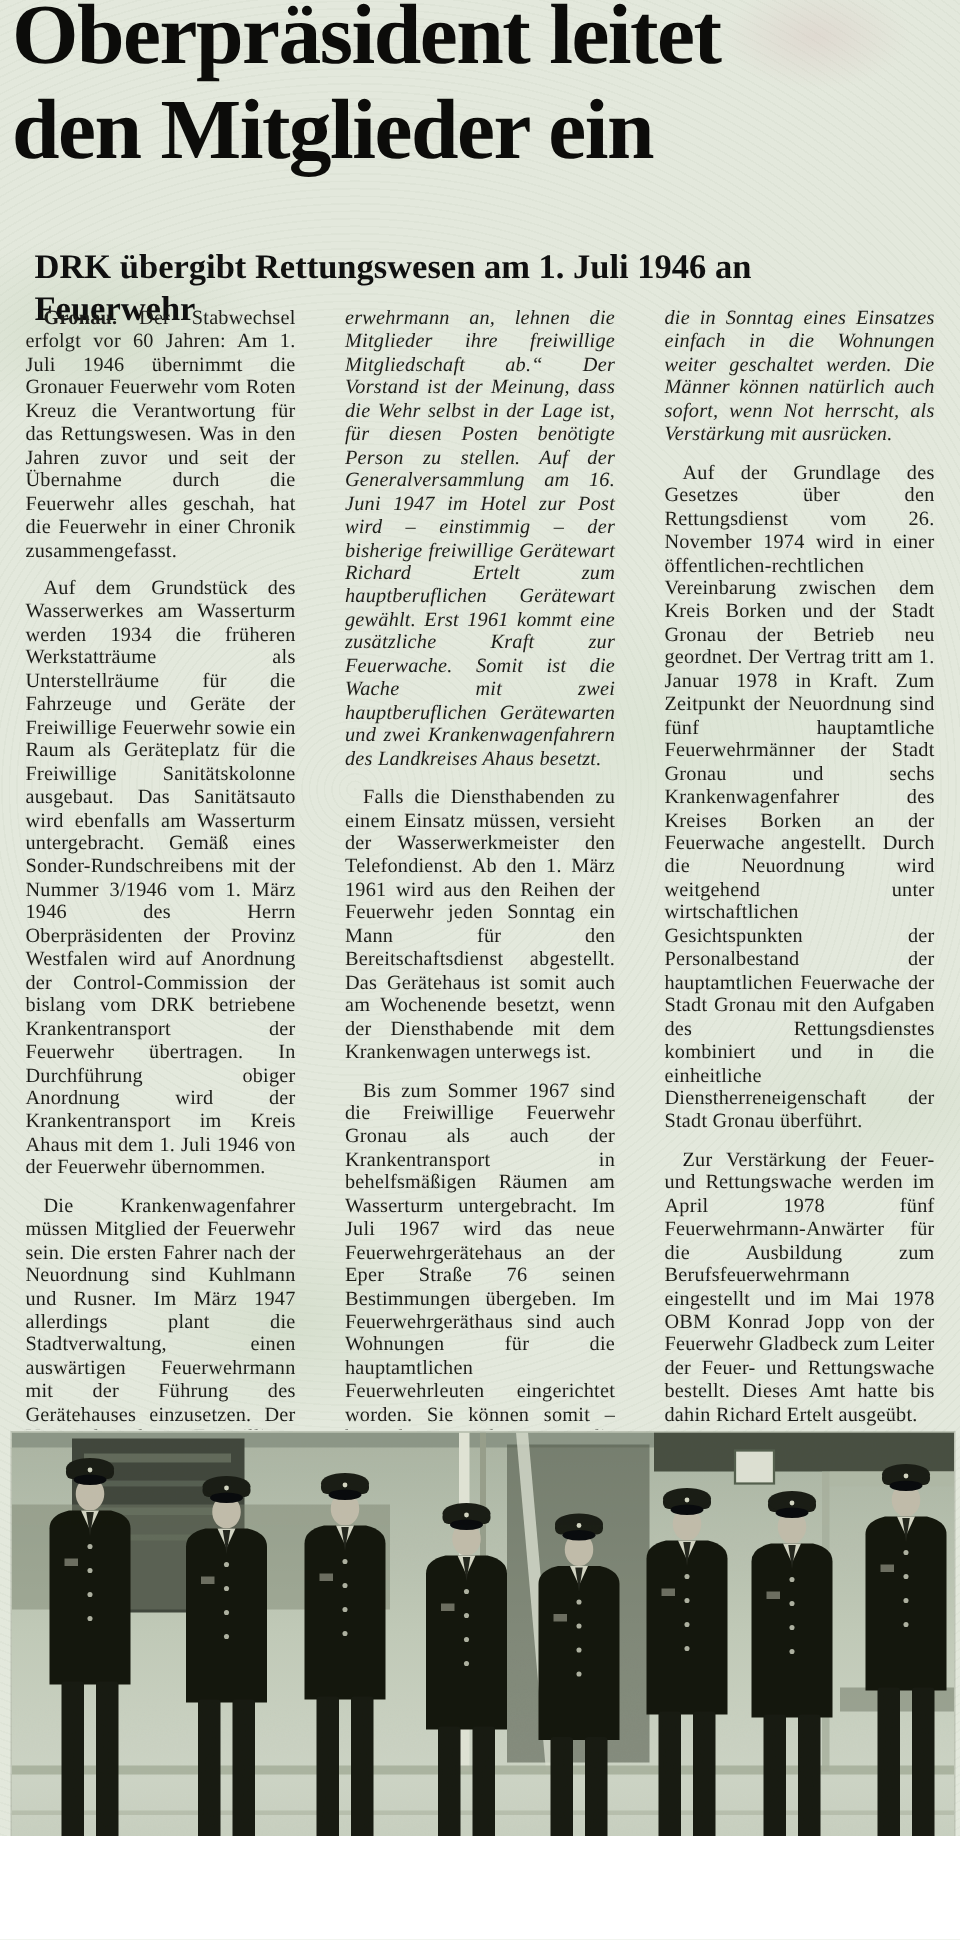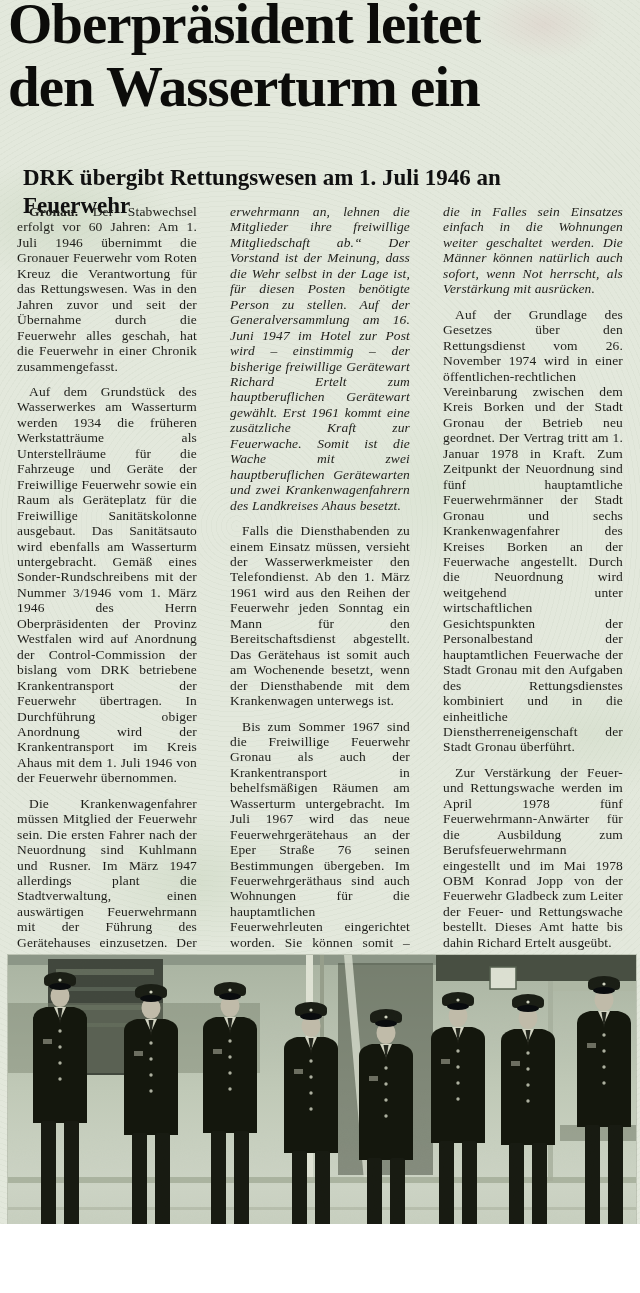--- a/index.html
+++ b/index.html
@@ -70,37 +70,37 @@
     opacity:.85;
   }
   .wm-left{color:#d4722a;text-shadow:0 0 2px rgba(255,200,120,.6);}
   .wm-right{color:#5a8fd0;margin-left:44px;text-shadow:0 0 2px rgba(140,190,255,.6);}
 </style>
 </head>
 <body>
 
 <div class="page">
 
-  <h1 class="headline"><span>Oberpräsident leitet</span><br><span>den Wasserturm ein</span></h1>
+  <h1 class="headline"><span>Oberpräsident leitet</span><br><span>den Mitglieder ein</span></h1>
 
   <h2 class="subheadline">DRK übergibt Rettungswesen am 1. Juli 1946 an Feuerwehr</h2>
 
   <div class="cols" id="cols">
       <div class="col">
         <p><b>Gronau.</b> Der Stabwechsel erfolgt vor 60 Jahren: Am 1. Juli 1946 übernimmt die Gronauer Feuerwehr vom Roten Kreuz die Verantwortung für das Rettungswesen. Was in den Jahren zuvor und seit der Übernahme durch die Feuerwehr alles geschah, hat die Feuerwehr in einer Chronik zusammengefasst.</p>
         <p>Auf dem Grundstück des Wasserwerkes am Wasserturm werden 1934 die früheren Werkstatträume als Unterstellräume für die Fahrzeuge und Geräte der Freiwillige Feuerwehr sowie ein Raum als Geräteplatz für die Freiwillige Sanitätskolonne ausgebaut. Das Sanitätsauto wird ebenfalls am Wasserturm untergebracht. Gemäß eines Sonder-Rundschreibens mit der Nummer 3/1946 vom 1. März 1946 des Herrn Oberpräsidenten der Provinz Westfalen wird auf Anordnung der Control-Commission der bislang vom DRK betriebene Krankentransport der Feuerwehr übertragen. In Durchführung obiger Anordnung wird der Krankentransport im Kreis Ahaus mit dem 1. Juli 1946 von der Feuerwehr übernommen.</p>
         <p>Die Krankenwagenfahrer müssen Mitglied der Feuerwehr sein. Die ersten Fahrer nach der Neuordnung sind Kuhlmann und Rusner. Im März 1947 allerdings plant die Stadtverwaltung, einen auswärtigen Feuerwehrmann mit der Führung des Gerätehauses einzusetzen. Der Vorstand der Freiwilligen Feuerwehr rebelliert: „Stellt die Stadt den vorgesehenen Feu-</p>
       </div>
       <div class="col">
         <p class="cont">erwehrmann an, lehnen die Mitglieder ihre freiwillige Mitgliedschaft ab.“ Der Vorstand ist der Meinung, dass die Wehr selbst in der Lage ist, für diesen Posten benötigte Person zu stellen. Auf der Generalversammlung am 16. Juni 1947 im Hotel zur Post wird – einstimmig – der bisherige freiwillige Gerätewart Richard Ertelt zum hauptberuflichen Gerätewart gewählt. Erst 1961 kommt eine zusätzliche Kraft zur Feuerwache. Somit ist die Wache mit zwei hauptberuflichen Gerätewarten und zwei Krankenwagenfahrern des Landkreises Ahaus besetzt.</p>
         <p>Falls die Diensthabenden zu einem Einsatz müssen, versieht der Wasserwerkmeister den Telefondienst. Ab den 1. März 1961 wird aus den Reihen der Feuerwehr jeden Sonntag ein Mann für den Bereitschaftsdienst abgestellt. Das Gerätehaus ist somit auch am Wochenende besetzt, wenn der Diensthabende mit dem Krankenwagen unterwegs ist.</p>
         <p>Bis zum Sommer 1967 sind die Freiwillige Feuerwehr Gronau als auch der Krankentransport in behelfsmäßigen Räumen am Wasserturm untergebracht. Im Juli 1967 wird das neue Feuerwehrgerätehaus an der Eper Straße 76 seinen Bestimmungen übergeben. Im Feuerwehrgeräthaus sind auch Wohnungen für die hauptamtlichen Feuerwehrleuten eingerichtet worden. Sie können somit – besonders nachts – die Telefongespräche übernehmen,</p>
       </div>
       <div class="col">
-        <p class="cont">die in Falles sein Einsatzes einfach in die Wohnungen weiter geschaltet werden. Die Männer können natürlich auch sofort, wenn Not herrscht, als Verstärkung mit ausrücken.</p>
+        <p class="cont">die in Sonntag eines Einsatzes einfach in die Wohnungen weiter geschaltet werden. Die Männer können natürlich auch sofort, wenn Not herrscht, als Verstärkung mit ausrücken.</p>
         <p>Auf der Grundlage des Gesetzes über den Rettungsdienst vom 26. November 1974 wird in einer öffentlichen-rechtlichen Vereinbarung zwischen dem Kreis Borken und der Stadt Gronau der Betrieb neu geordnet. Der Vertrag tritt am 1. Januar 1978 in Kraft. Zum Zeitpunkt der Neuordnung sind fünf hauptamtliche Feuerwehrmänner der Stadt Gronau und sechs Krankenwagenfahrer des Kreises Borken an der Feuerwache angestellt. Durch die Neuordnung wird weitgehend unter wirtschaftlichen Gesichtspunkten der Personalbestand der hauptamtlichen Feuerwache der Stadt Gronau mit den Aufgaben des Rettungsdienstes kombiniert und in die einheitliche Dienstherreneigenschaft der Stadt Gronau überführt.</p>
         <p>Zur Verstärkung der Feuer- und Rettungswache werden im April 1978 fünf Feuerwehrmann-Anwärter für die Ausbildung zum Berufsfeuerwehrmann eingestellt und im Mai 1978 OBM Konrad Jopp von der Feuerwehr Gladbeck zum Leiter der Feuer- und Rettungswache bestellt. Dieses Amt hatte bis dahin Richard Ertelt ausgeübt.</p>
       </div>
     </div>
 
   <figure class="photo">
     <svg id="photoSvg" width="628" height="297" viewBox="0 0 628 297">
       <defs>
         <linearGradient id="pbg" x1="0" y1="0" x2="0" y2="1">
           <stop offset="0" stop-color="#aeb8a6"></stop>

